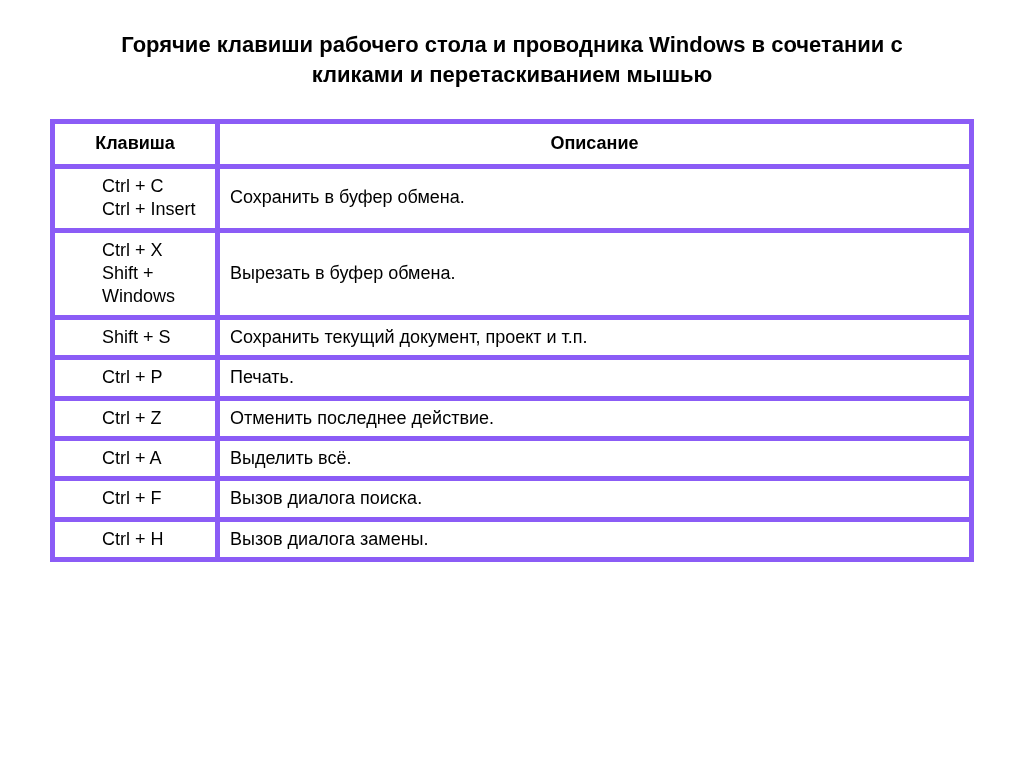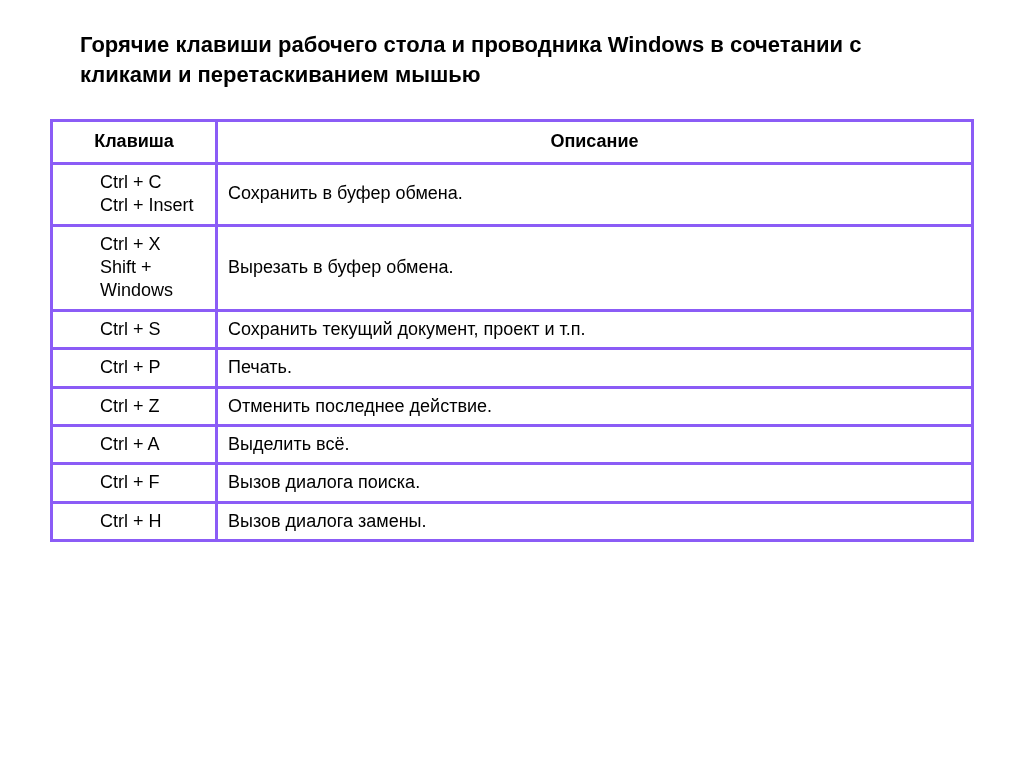--- a/index.html
+++ b/index.html
@@ -11,32 +11,32 @@
       width: 1024px;
       height: 768px;
       background: #ffffff;
       font-family: Arial, Helvetica, sans-serif;
       padding: 30px 50px;
       color: #000000;
     }
     .title {
       font-size: 22px;
       font-weight: bold;
-      text-align: left;
+      text-align: center;
       margin-bottom: 30px;
       line-height: 1.35;
       padding: 0 30px;
     }
     table {
       width: 100%;
       border-collapse: collapse;
       table-layout: fixed;
     }
     th, td {
-      border: 3px solid #8b5cf6;
+      border: 5px solid #8b5cf6;
       padding: 6px 10px;
       text-align: left;
       font-size: 18px;
       vertical-align: middle;
       line-height: 1.3;
     }
     th {
       font-weight: bold;
       text-align: center;
       padding: 8px 10px;
@@ -70,21 +70,21 @@
       <td class="key-cell">Ctrl + C
 Ctrl + Insert</td>
       <td>Сохранить в буфер обмена.</td>
     </tr>
     <tr>
       <td class="key-cell">Ctrl + X
 Shift + Windows</td>
       <td>Вырезать в буфер обмена.</td>
     </tr>
     <tr>
-      <td class="key-cell">Ctrl + S</td>
+      <td class="key-cell">Shift + S</td>
       <td>Сохранить текущий документ, проект и т.п.</td>
     </tr>
     <tr>
       <td class="key-cell">Ctrl + P</td>
       <td>Печать.</td>
     </tr>
     <tr>
       <td class="key-cell">Ctrl + Z</td>
       <td>Отменить последнее действие.</td>
     </tr>

